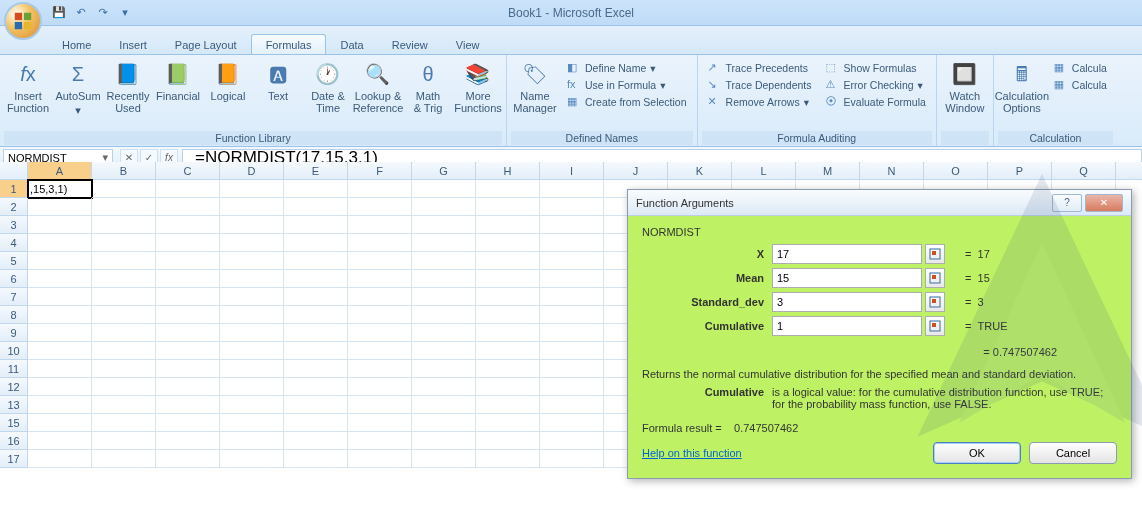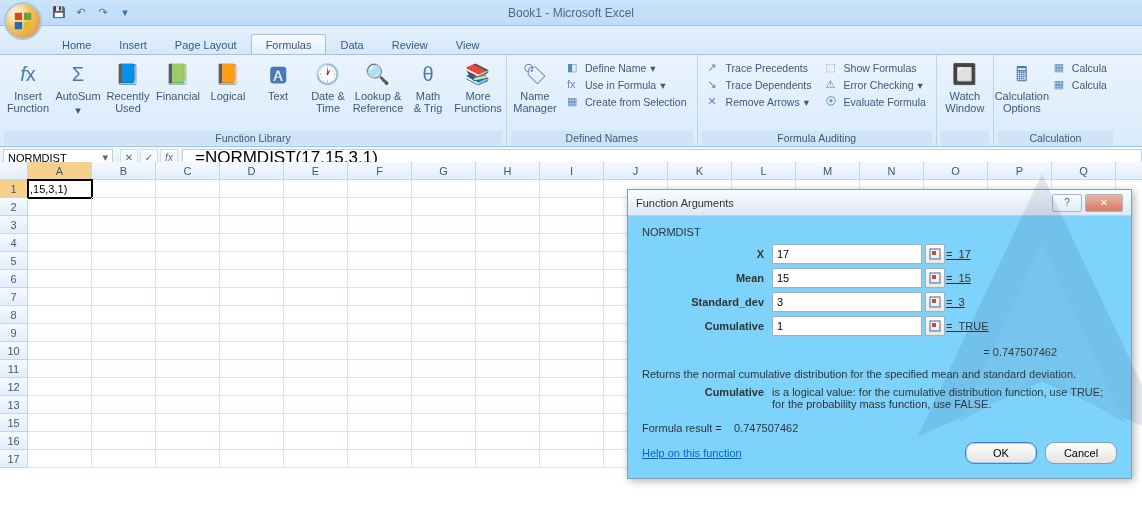--- a/index.html
+++ b/index.html
@@ -44,44 +44,44 @@
 .corner { width: 28px; border-right: 1px solid #c0d7ec; background: linear-gradient(#f5f9fd, #e3eef9); }
 .col-h { width: 64px; border-right: 1px solid #c0d7ec; text-align: center; color: #3b5a7a; font-size: 11px; line-height: 18px; }
 .col-h.sel { background: #f9d08b; }
 .row { display: flex; height: 18px; }
 .row-h { width: 28px; border-right: 1px solid #c0d7ec; border-bottom: 1px solid #c0d7ec; background: linear-gradient(#f5f9fd, #e3eef9); text-align: center; color: #3b5a7a; font-size: 11px; line-height: 18px; }
 .row-h.sel { background: #f9d08b; }
 .cell { width: 64px; border-right: 1px solid #d6e5f2; border-bottom: 1px solid #d6e5f2; font-size: 11px; padding: 0 2px; line-height: 18px; overflow: hidden; }
 .cell.active { outline: 2px solid #000; outline-offset: -1px; }
 
 
-.dialog { position: absolute; left: 627px; top: 189px; width: 505px; background: #7dd3fc; border: 1px solid #8a9cb0; box-shadow: 2px 2px 8px rgba(0,0,0,0.3); }
+.dialog { position: absolute; left: 627px; top: 189px; width: 505px; background: #bef264; border: 1px solid #8a9cb0; box-shadow: 2px 2px 8px rgba(0,0,0,0.3); }
 .dlg-title { height: 26px; background: linear-gradient(#fafcfe, #dce9f5); border-bottom: 1px solid #bcd0e4; display: flex; align-items: center; padding: 0 8px; font-size: 11px; color: #333; }
 .dlg-title-btns { margin-left: auto; display: flex; gap: 3px; }
 .dlg-tbtn { width: 30px; height: 18px; border: 1px solid #9fb8d0; background: linear-gradient(#f8fbfe,#e2edf7); display: flex; align-items: center; justify-content: center; border-radius: 2px; font-size: 10px; color: #4a6a8a; }
 .dlg-tbtn.close { background: linear-gradient(#eab6a8,#d77a5f); color: #fff; width: 38px; }
 .dlg-body { padding: 10px 14px; font-size: 11px; color: #333; }
 .func-name { font-weight: normal; margin-bottom: 6px; }
 .arg-row { display: flex; align-items: center; margin-bottom: 4px; }
 .arg-label { width: 130px; text-align: right; padding-right: 8px; }
 .arg-label.bold { font-weight: bold; }
 .arg-input { width: 150px; height: 20px; border: 1px solid #abadb3; background: #fff; padding: 0 4px; font-size: 11px; }
 .collapse-btn { width: 20px; height: 20px; margin-left: 3px; border: 1px solid #abadb3; background: linear-gradient(#fefefe,#e8e8e8); display: flex; align-items: center; justify-content: center; }
 .collapse-btn svg { width: 12px; height: 12px; }
-.arg-eval { margin-left: 1px; color: #333; text-decoration: underline; }
+.arg-eval { margin-left: 20px; color: #333; }
 .result-line { text-align: right; padding-right: 60px; margin: 10px 0; }
 .desc { margin: 6px 0; }
 .arg-desc { display: flex; margin: 6px 0 12px; }
 .arg-desc-label { font-weight: bold; width: 130px; text-align: right; padding-right: 8px; }
 .arg-desc-text { flex: 1; }
 .formula-result { margin: 12px 0 8px; }
 .dlg-footer { display: flex; align-items: center; padding: 0 0 4px; }
 .help-link { color: #0066cc; text-decoration: underline; cursor: pointer; }
 .dlg-buttons { margin-left: auto; display: flex; gap: 8px; }
-.dlg-btn { width: 72px; height: 22px; border: 1px solid #8a9cb0; background: linear-gradient(#fefefe,#e4e4e4); border-radius: 9px; font-size: 11px; cursor: pointer; }
+.dlg-btn { width: 88px; height: 22px; border: 1px solid #8a9cb0; background: linear-gradient(#fefefe,#e4e4e4); border-radius: 4px; font-size: 11px; cursor: pointer; }
 .dlg-btn.primary { border: 1px solid #4a80c0; box-shadow: 0 0 0 1px #a6cff8 inset; }
 
 
 .watermark { position: absolute; right: -50px; top: 160px; width: 300px; height: 360px; opacity: 0.12; pointer-events: none; z-index: 1; }
 </style>
 </head>
 <body>
 
 <div class="titlebar">
   <div class="office-button">

